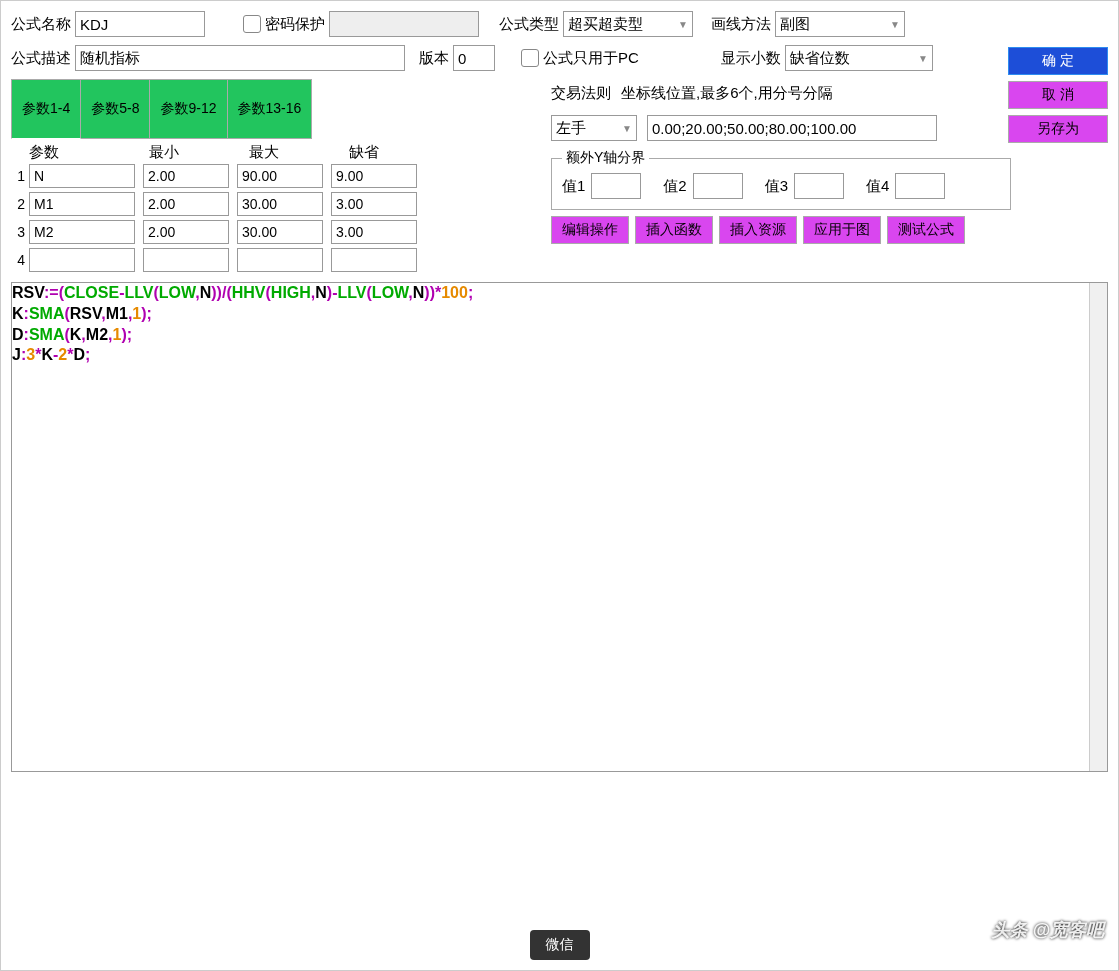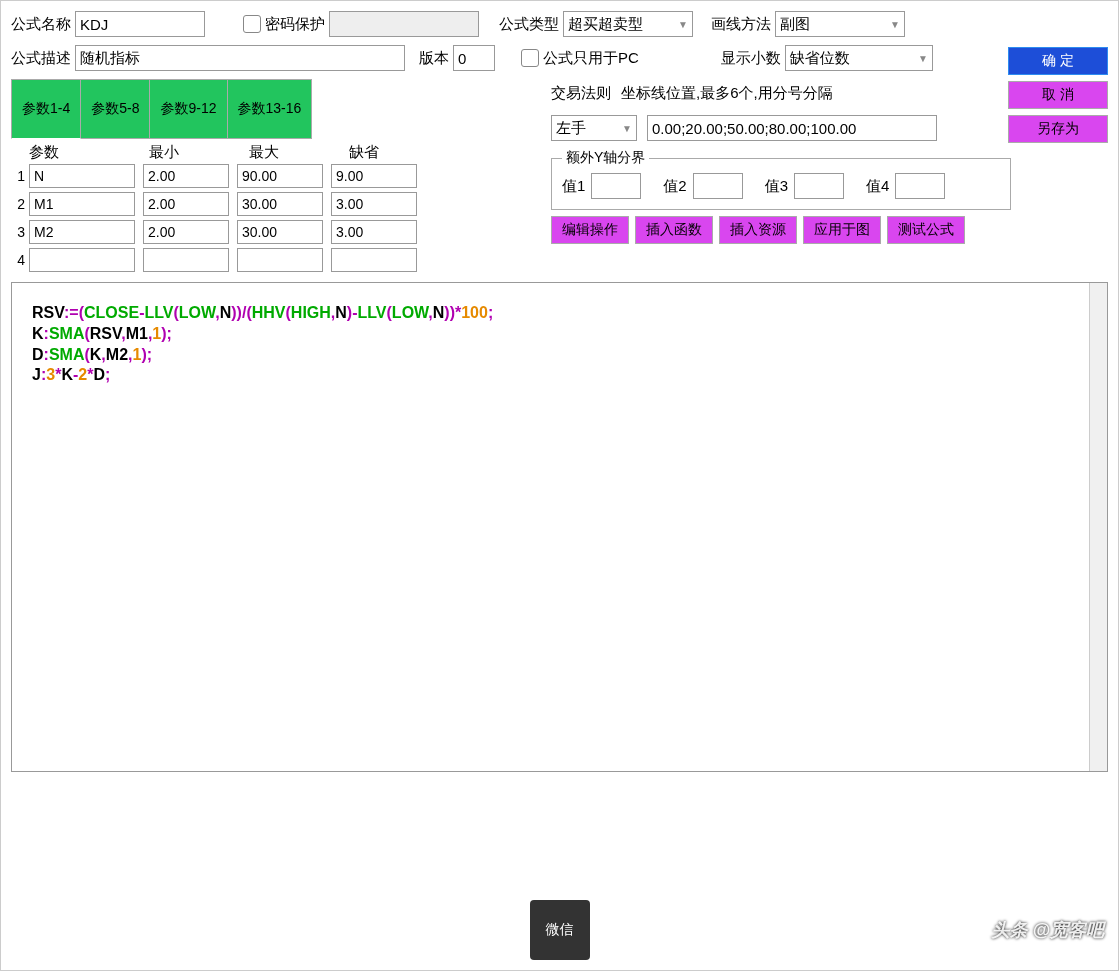--- a/index.html
+++ b/index.html
@@ -39,33 +39,33 @@
 .param-row input { border: 1px solid #999; height: 24px; font-size: 14px; padding: 0 4px; margin-right: 8px; }
 
 .right-col { position: absolute; right: 10px; top: 46px; width: 100px; display: flex; flex-direction: column; gap: 6px; }
 
 fieldset.yaxis { border: 1px solid #aaa; padding: 6px 10px 10px 10px; margin: 4px 0 0 0; }
 fieldset.yaxis legend { font-size: 14px; padding: 0 4px; }
 .ylabels { display: flex; align-items: center; gap: 6px; }
 
 .btns-row { display: flex; gap: 6px; margin-top: 6px; }
 
-.code-area { border: 1px solid #999; margin: 6px 10px 0 10px; height: 490px; overflow: auto; padding: 20px; font-family: "Consolas", monospace; font-size: 16px; line-height: 1.3; position: relative; white-space: pre; }
+.code-area { border: 1px solid #999; margin: 6px 10px 0 10px; height: 490px; overflow: auto; padding: 0; font-family: "Consolas", monospace; font-size: 16px; line-height: 1.3; position: relative; white-space: pre; }
 .code-area .sb { position: absolute; right: 0; top: 0; bottom: 0; width: 18px; background: #f0f0f0; border-left: 1px solid #ccc; }
 .tok-k { color: #000; font-weight: bold; }
 .tok-g { color: #0a0; font-weight: bold; }
 .tok-n { color: #e68a00; font-weight: bold; }
 .tok-p { color: #b000b0; font-weight: bold; }
 
 .desc-area { display: flex; margin: 6px 10px 10px 10px; gap: 6px; }
 .desc-box { border: 1px solid #999; flex: 1; height: 140px; padding: 4px 6px; font-size: 15px; line-height: 1.4; overflow: auto; }
 .side-btns { width: 76px; display: flex; flex-direction: column; gap: 2px; }
 .side-btns .btn { min-width: 0; width: 76px; height: 32px; font-size: 14px; }
 
-.toast { position: absolute; bottom: 10px; left: 50%; transform: translateX(-50%); background: #333; color: #fff; padding: 21px 16px; border-radius: 4px; font-size: 14px; }
+.toast { position: absolute; bottom: 10px; left: 50%; transform: translateX(-50%); background: #333; color: #fff; padding: 6px 16px; border-radius: 4px; font-size: 14px; }
 .watermark { position: absolute; bottom: 28px; right: 14px; color: rgba(255,255,255,0.9); font-size: 18px; font-style: italic; text-shadow: 0 0 3px #000; font-weight: bold; }
 </style>
 </head>
 <body>
 
 <div class="window">
 
   <div class="form-area" style="position:relative;">
 
     <div class="row">

